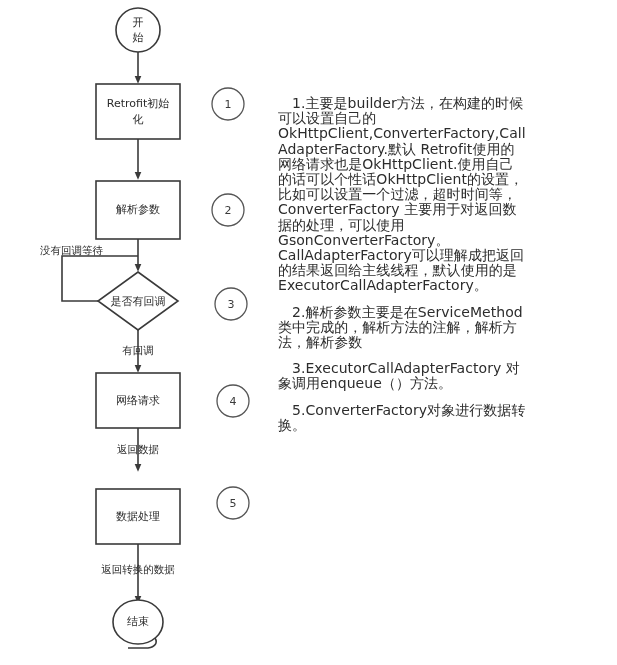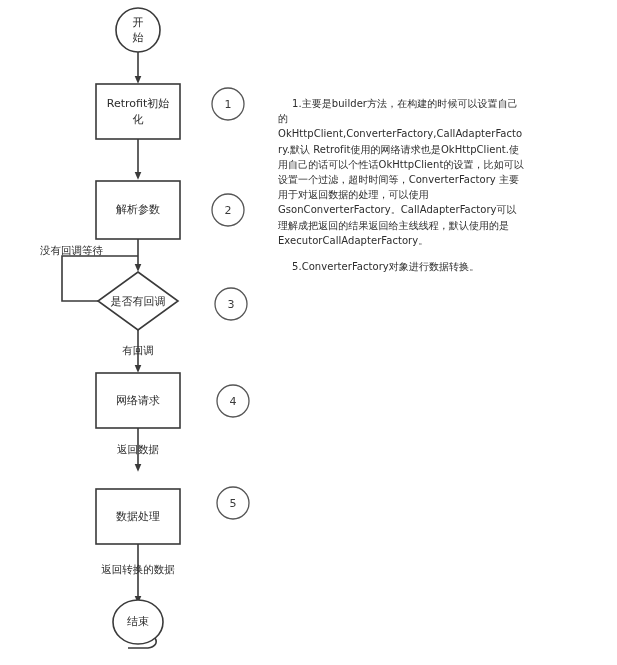--- a/index.html
+++ b/index.html
@@ -60,21 +60,21 @@
   }
   .edge-label-left {
     text-anchor: start;
   }
   #notes-panel {
     position: absolute;
     left: 278px;
     top: 96px;
     width: 248px;
     font-family: "DejaVu Sans", "Liberation Sans", sans-serif;
-    font-size: 10px;
+    font-size: 14px;
     line-height: 15.2px;
     color: #2c2c2c;
     letter-spacing: 0.05px;
   }
   .note-para {
     margin: 0 0 11px 0;
     text-indent: 14px;
     white-space: pre-wrap;
     word-break: break-word;
   }
@@ -149,16 +149,18 @@
 
     <circle class="marker-circle" cx="233" cy="401" r="16"></circle>
     <text class="marker-text" x="233" y="402">4</text>
 
     <circle class="marker-circle" cx="233" cy="503" r="16"></circle>
     <text class="marker-text" x="233" y="504">5</text>
   </svg>
 
   <div id="notes-panel">
     <p class="note-para">1.主要是builder方法，在构建的时候可以设置自己的 OkHttpClient,ConverterFactory,CallAdapterFactory.默认 Retrofit使用的网络请求也是OkHttpClient.使用自己的话可以个性话OkHttpClient的设置，比如可以设置一个过滤，超时时间等，ConverterFactory 主要用于对返回数据的处理，可以使用GsonConverterFactory。CallAdapterFactory可以理解成把返回的结果返回给主线线程，默认使用的是ExecutorCallAdapterFactory。</p>
+    <p class="note-para">2.解析参数主要是在ServiceMethod类中完成的，解析方法的注解，解析方法，解析参数</p>
+    <p class="note-para">3.ExecutorCallAdapterFactory 对象调用enqueue（）方法。</p>
     <p class="note-para">5.ConverterFactory对象进行数据转换。</p>
   </div>
 
 </div>
 
 </body></html>

